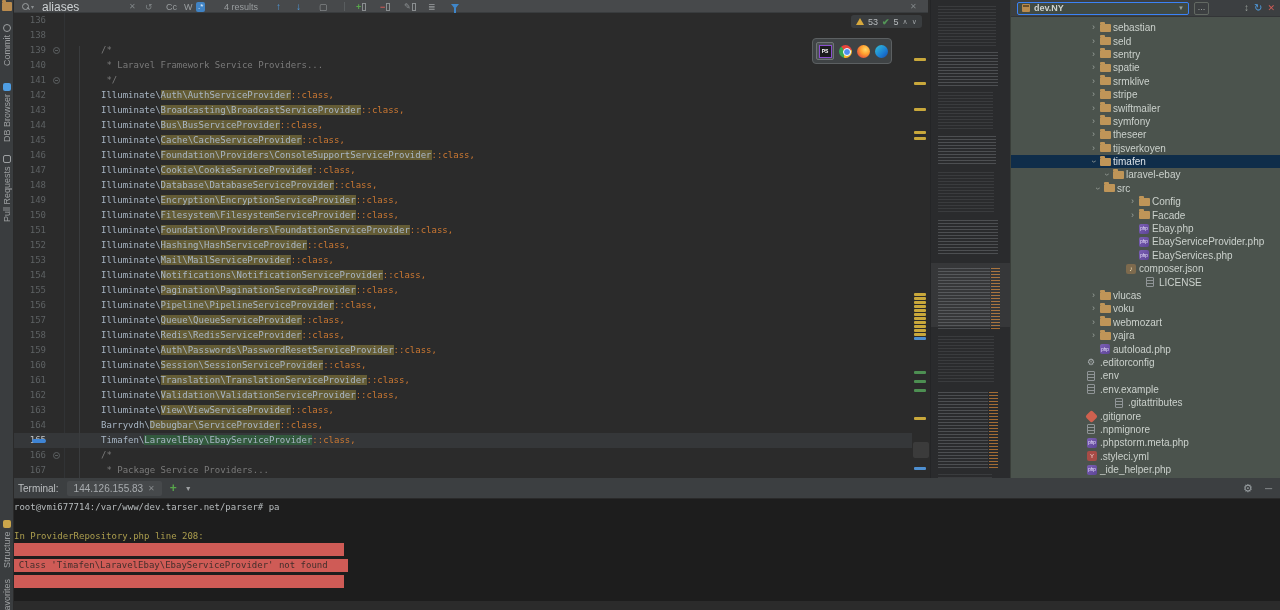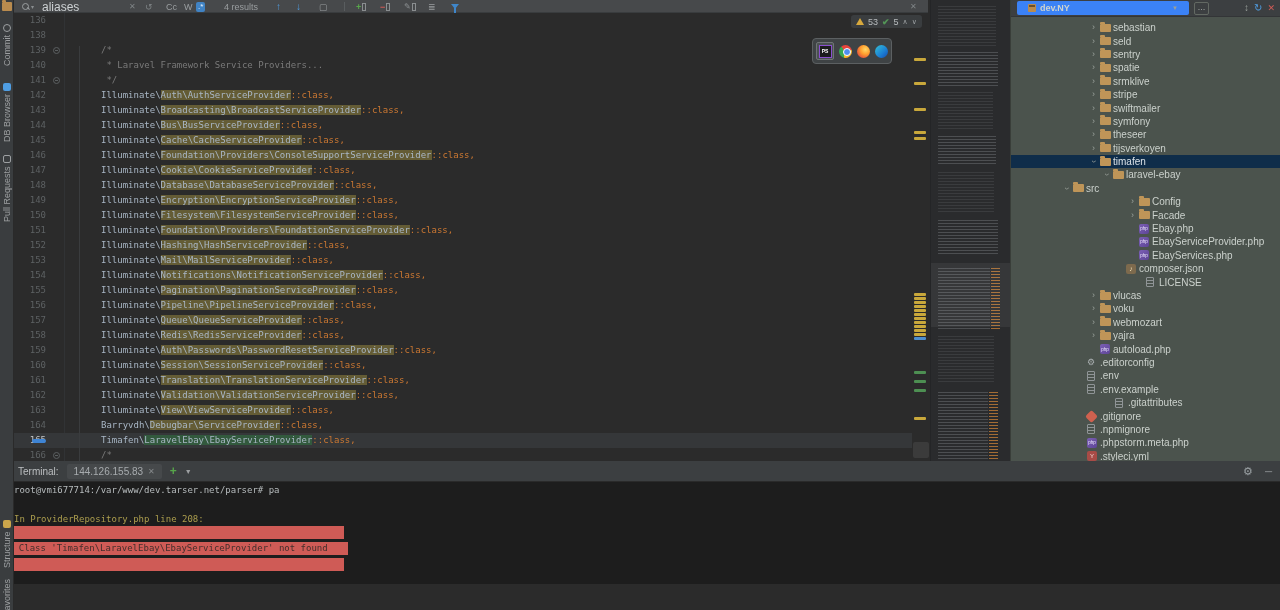--- a/index.html
+++ b/index.html
@@ -85,21 +85,21 @@
     background:conic-gradient(from -45deg, #e8453c 0 120deg, #f7b529 0 240deg, #36a852 0 360deg); position:relative; }
   .chrome-ic::after { content:""; position:absolute; left:3.5px; top:3.5px; width:6px; height:6px; background:#4e8ef0; border:1px solid #fff; border-radius:50%; }
   .firefox-ic { width:13px; height:13px; border-radius:50%;
     background:radial-gradient(circle at 65% 35%, #ffd867 0%, #ff9f2e 40%, #e4573d 75%, #c7383f 100%); }
   .edge-ic { width:13px; height:13px; border-radius:50%;
     background:linear-gradient(135deg,#35c1d6,#1b7fd4 60%,#174bb0); }
 
   
   #rpanel { position:absolute; left:1010px; top:0; width:270px; height:487px; background:#4b534d; border-left:1px solid #393e39; z-index:10; overflow:hidden; }
   #rp-head { position:absolute; left:0; top:0; width:270px; height:17px; background:#3c3f41; border-bottom:1px solid #333537; display:flex; align-items:center; padding:0 6px; gap:5px; }
-  #rp-sel { display:flex; align-items:center; gap:4px; border:7px solid #3b82f6; border-radius:2px; height:13px; width:172px; padding:0 4px; background:#414a44; }
+  #rp-sel { display:flex; align-items:center; gap:4px; border:1px solid #3b82f6; border-radius:2px; height:13px; width:172px; padding:0 4px; background:#414a44; }
   #rp-sel .sel-ic { width:8px; height:8px; background:#b98b4e; border-radius:1px; position:relative; flex:none; }
   #rp-sel .sel-ic::after { content:""; position:absolute; left:1px; top:1px; width:6px; height:2px; background:#6a4f2a; }
   #rp-sel .sel-label { font-size:9px; color:#ced3cf; font-weight:bold; flex:1; }
   #rp-sel .sel-caret { font-size:6px; color:#9aa09b; }
   #rp-dots { border:1px solid #636963; border-radius:2px; height:13px; width:15px; font-size:8px; color:#ced3cf; text-align:center; line-height:10px; }
   .rp-ic { font-size:10px; line-height:10px; }
   #tree { position:absolute; left:0; top:17px; width:270px; height:470px; padding-top:4px; }
   .trow { position:relative; display:flex; align-items:center; height:13.4px; font-size:10px; color:#cbd1cc; white-space:nowrap; }
   .trow.sel { background:#0f2d4a; color:#dbe2e8; }
   .chev { width:13px; flex:none; font-size:9px; color:#9aa19b; text-align:center; line-height:13px; }
@@ -109,21 +109,21 @@
   .if::before { content:""; position:absolute; left:0; top:-2px; width:5px; height:2px; background:#bf9558; border-radius:1px 1px 0 0; }
   .iphp { width:10px; height:10px; border-radius:2px; background:linear-gradient(135deg,#7b5fb5,#5d4596); color:#efeaff; font-size:4.5px; display:flex; align-items:center; justify-content:center; }
   .icomposer { width:10px; height:10px; border-radius:2px; background:#7d6a4d; color:#ead9b0; font-size:7px; display:flex; align-items:center; justify-content:center; }
   .imd { width:10px; height:10px; border-radius:2px; background:#41637d; color:#cfe0ee; font-size:6px; display:flex; align-items:center; justify-content:center; }
   .ifile { width:8px; height:10px; border:1px solid #8f9496; border-radius:1px; background:linear-gradient(to bottom, transparent 2px, #8f9496 2px, #8f9496 3px, transparent 3px, transparent 5px, #8f9496 5px, #8f9496 6px, transparent 6px); }
   .igear { color:#a9aeb0; font-size:9px; line-height:10px; }
   .igit { width:9px; height:9px; background:#d0614f; transform:rotate(45deg); border-radius:2px; }
   .iyml { width:10px; height:10px; border-radius:2px; background:#a84b46; color:#f2d9d6; font-size:6px; display:flex; align-items:center; justify-content:center; }
 
   
-  #terminal { position:absolute; left:14px; top:461px; width:1266px; height:123px; background:#1d1d1d; z-index:15; }
+  #terminal { position:absolute; left:14px; top:478px; width:1266px; height:123px; background:#1d1d1d; z-index:15; }
   #term-head { position:absolute; left:0; top:0; width:1266px; height:21px; background:#3c3f41; border-bottom:1px solid #2a2a2a; display:flex; align-items:center; padding:0 8px 0 4px; gap:8px; font-size:10px; }
   #term-title { color:#bcbfc1; }
   #term-tab { display:flex; align-items:center; gap:5px; background:#46494b; padding:2px 7px; border-radius:2px; color:#a7abae; }
   #term-tab .tab-x { color:#85898b; font-size:8px; }
   #term-plus { color:#57a64a; font-size:12px; font-weight:bold; }
   #term-chev { color:#9da0a2; font-size:7px; }
   #term-right { margin-left:auto; display:flex; align-items:center; gap:12px; color:#9aa0a3; }
   #term-body { position:absolute; left:0; top:21px; width:1164px; height:102px; font-family:"DejaVu Sans Mono",monospace; font-size:9px; color:#b7bcbe; }
   #t-prompt { position:absolute; left:0; top:3px; white-space:pre; }
   #t-heading { position:absolute; left:0; top:32px; color:#ac9e4e; white-space:pre; }
@@ -538,21 +538,21 @@
           </span>
           <span>timafen</span>
         </div>
         <div class="trow" style="padding-left: 89px;">
           <span class="chev open">›</span>
           <span class="ticon">
             <span class="if"></span>
           </span>
           <span>laravel-ebay</span>
         </div>
-        <div class="trow" style="padding-left: 49px;">
+        <div class="trow" style="padding-left: 80px;">
           <span class="chev open">›</span>
           <span class="ticon">
             <span class="if"></span>
           </span>
           <span>src</span>
         </div>
         <div class="trow" style="padding-left: 115px;">
           <span class="chev">›</span>
           <span class="ticon">
             <span class="if"></span>

